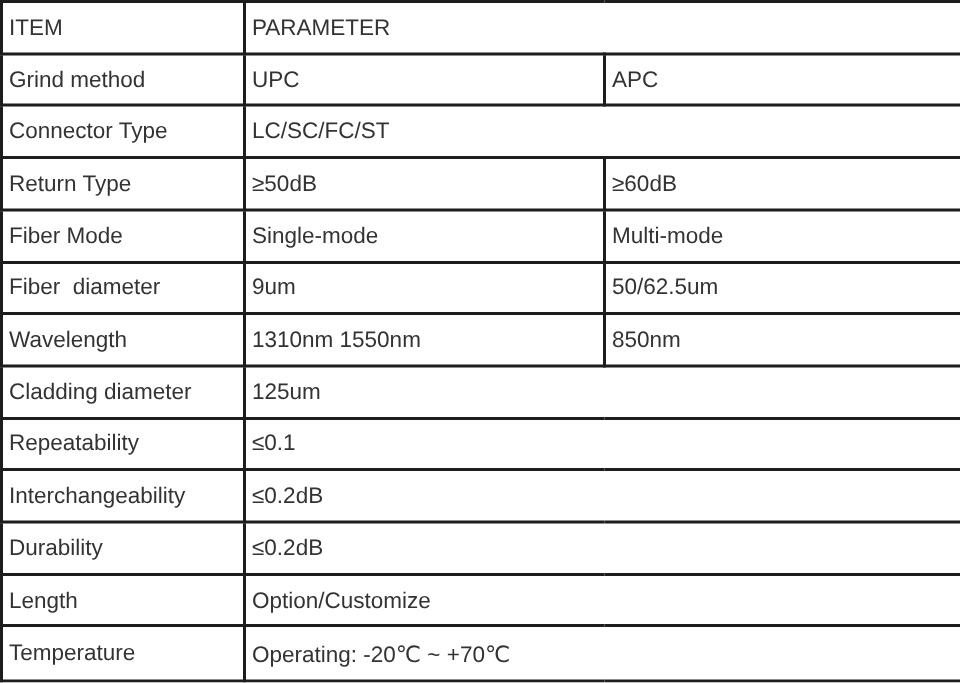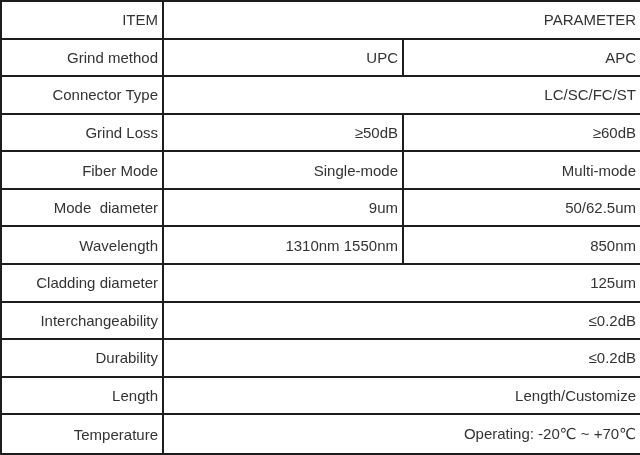--- a/index.html
+++ b/index.html
@@ -12,21 +12,21 @@
   }
   table.spec {
     width: 640px;
     height: 455px;
     border-collapse: collapse;
     table-layout: fixed;
     background: #ffffff;
   }
   table.spec td {
     border: 2px solid #1d1d1d;
-    text-align: right;
+    text-align: left;
     vertical-align: middle;
     font-family: "Liberation Sans", "DejaVu Sans", sans-serif;
     font-size: 15px;
     color: #333333;
     padding: 0 4px;
     white-space: pre-wrap;
     overflow: hidden;
   }
 </style>
 </head>
@@ -46,53 +46,57 @@
     <tr>
       <td>Grind method</td>
       <td>UPC</td>
       <td>APC</td>
     </tr>
     <tr>
       <td>Connector Type</td>
       <td colspan="2">LC/SC/FC/ST</td>
     </tr>
     <tr>
-      <td>Grind Loss</td>
+      <td>Return Type</td>
       <td>≥50dB</td>
       <td>≥60dB</td>
     </tr>
     <tr>
       <td>Fiber Mode</td>
       <td>Single-mode</td>
       <td>Multi-mode</td>
     </tr>
     <tr>
-      <td>Mode  diameter</td>
+      <td>Fiber  diameter</td>
       <td>9um</td>
       <td>50/62.5um</td>
     </tr>
     <tr>
       <td>Wavelength</td>
       <td>1310nm 1550nm</td>
       <td>850nm</td>
     </tr>
     <tr>
       <td>Cladding diameter</td>
       <td colspan="2">125um</td>
     </tr>
     <tr>
+      <td>Repeatability</td>
+      <td colspan="2">≤0.1</td>
+    </tr>
+    <tr>
       <td>Interchangeability</td>
       <td colspan="2">≤0.2dB</td>
     </tr>
     <tr>
       <td>Durability</td>
       <td colspan="2">≤0.2dB</td>
     </tr>
     <tr>
       <td>Length</td>
-      <td colspan="2">Length/Customize</td>
+      <td colspan="2">Option/Customize</td>
     </tr>
     <tr>
       <td>Temperature</td>
       <td colspan="2">Operating: -20℃ ~ +70℃</td>
     </tr>
   </tbody>
 </table>
 
 </body></html>

